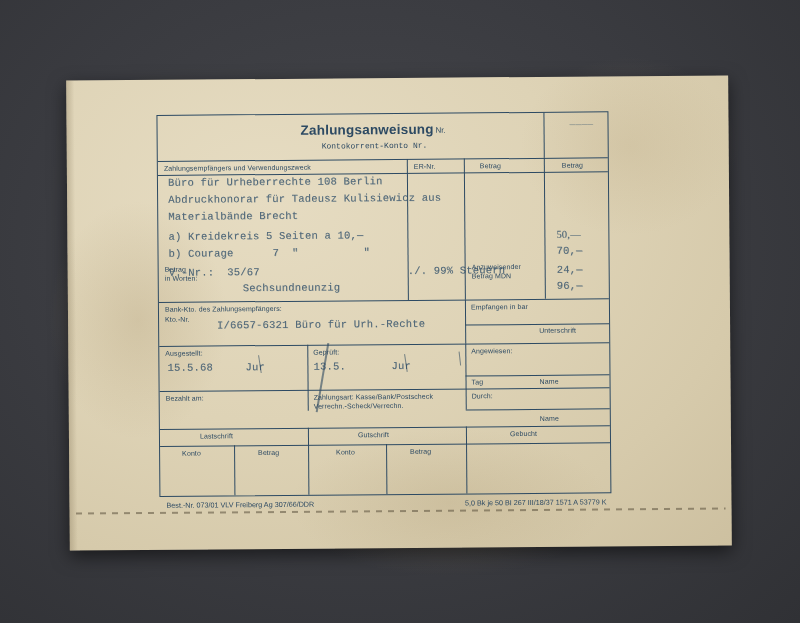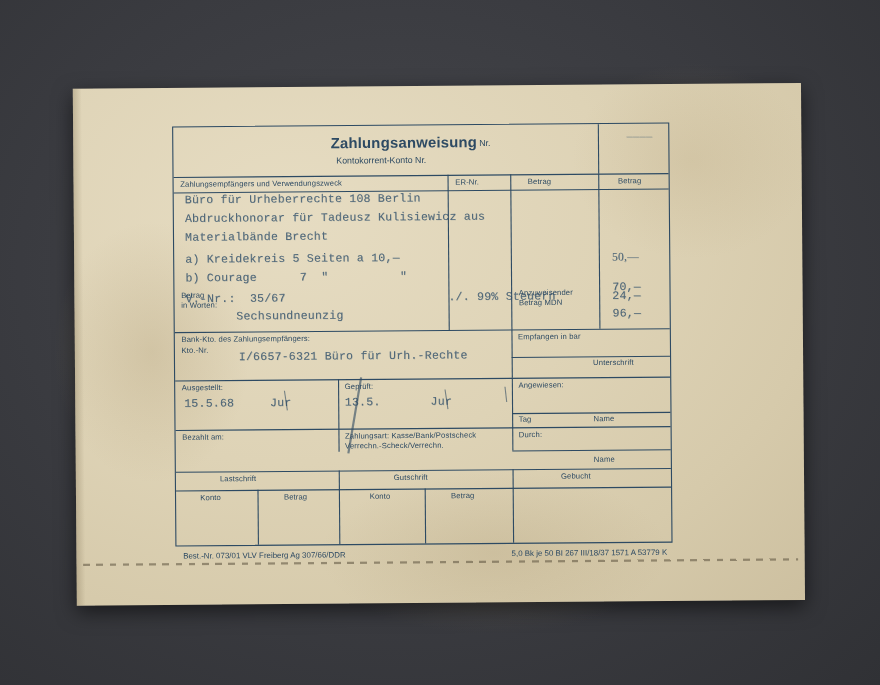--- a/index.html
+++ b/index.html
@@ -117,24 +117,25 @@
   }
   #title-nr {
     position: absolute;
     left: 278px;
     top: 13px;
     font-size: 8px;
     color: #2d4a63;
   }
   #subtitle {
     position: absolute;
-    left: 148px;
+    left: 164px;
     top: 28px;
     font-size: 8px;
     color: #2d4a63;
+    font-family: Liberation Mono, monospace;
   }
 
   
   .tw {
     position: absolute;
     font-family: "Liberation Mono", "DejaVu Sans Mono", monospace;
     color: #31506b;
     opacity: 0.82;
     white-space: pre;
     letter-spacing: .2px;
@@ -198,32 +199,32 @@
     <div class="ln-v" style="left:386px; top:45px; height:141px; bottom:auto;"></div>
 
     <div class="tw mid" style="left:10px; top:62px;">Büro für Urheberrechte 108 Berlin</div>
     <div class="tw mid" style="left:10px; top:79px;">Abdruckhonorar für Tadeusz Kulisiewicz aus</div>
     <div class="tw mid" style="left:10px; top:96px;">Materialbände Brecht</div>
 
     <div class="tw mid" style="left:10px; top:116px;">a) Kreidekreis 5 Seiten a 10,—</div>
     <div class="tw mid" style="left:398px; top:116px;font-family:Liberation Serif, serif;">50,—</div>
 
     <div class="tw mid" style="left:10px; top:133px;">b) Courage      7  "          "</div>
-    <div class="tw mid" style="left:398px; top:133px;margin-top:11px;">70,—</div>
+    <div class="tw mid" style="left:398px; top:133px;">70,—</div>
 
     <div class="tw mid" style="left:10px; top:152px;">V.-Nr.:  35/67</div>
     <div class="tw mid" style="left:249px; top:152px;">./. 99% Steuern</div>
     <div class="tw mid" style="left:398px; top:152px;">24,—</div>
 
     <div class="lbl" style="left:6px; top:150px;">Betrag</div>
     <div class="lbl" style="left:6px; top:159px;">in Worten:</div>
     <div class="lbl" style="left:313px; top:150px;">Anzuweisender</div>
     <div class="lbl" style="left:313px; top:159px;">Betrag MDN</div>
 
-    <div class="tw mid" style="left:56px; top:168px;">Sechsundneunzig</div>
+    <div class="tw mid" style="left:84px; top:168px;">Sechsundneunzig</div>
     <div class="tw mid" style="left:398px; top:168px;">96,—</div>
 
     <div class="ln-h" style="top:186px;"></div>
 
     <div class="lbl" style="left:6px; top:190px;">Bank-Kto. des Zahlungsempfängers:</div>
     <div class="lbl" style="left:6px; top:200px;">Kto.-Nr.</div>
     <div class="tw mid" style="left:58px; top:205px;">I/6657-6321 Büro für Urh.-Rechte</div>
 
     <div class="ln-v" style="left:306px; top:186px; height:44px; bottom:auto;"></div>
     <div class="lbl" style="left:312px; top:190px;">Empfangen in bar</div>

